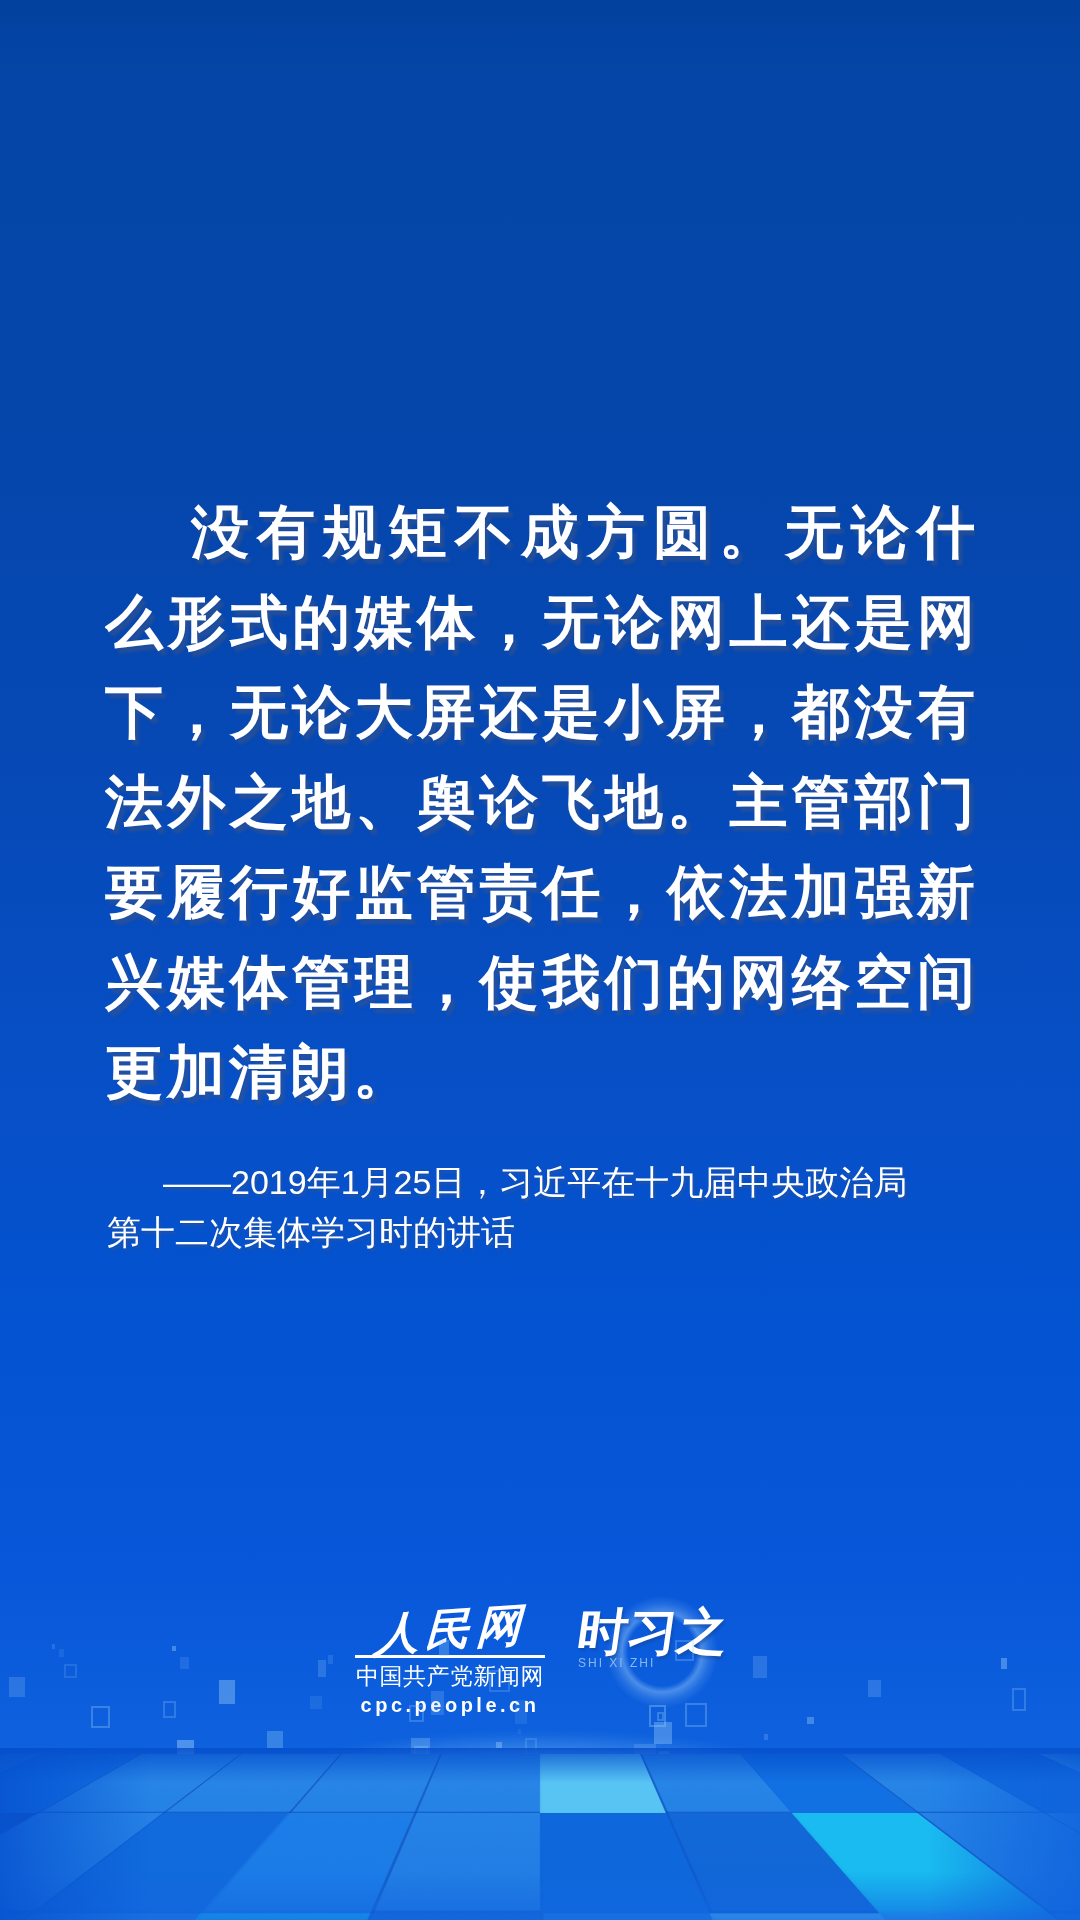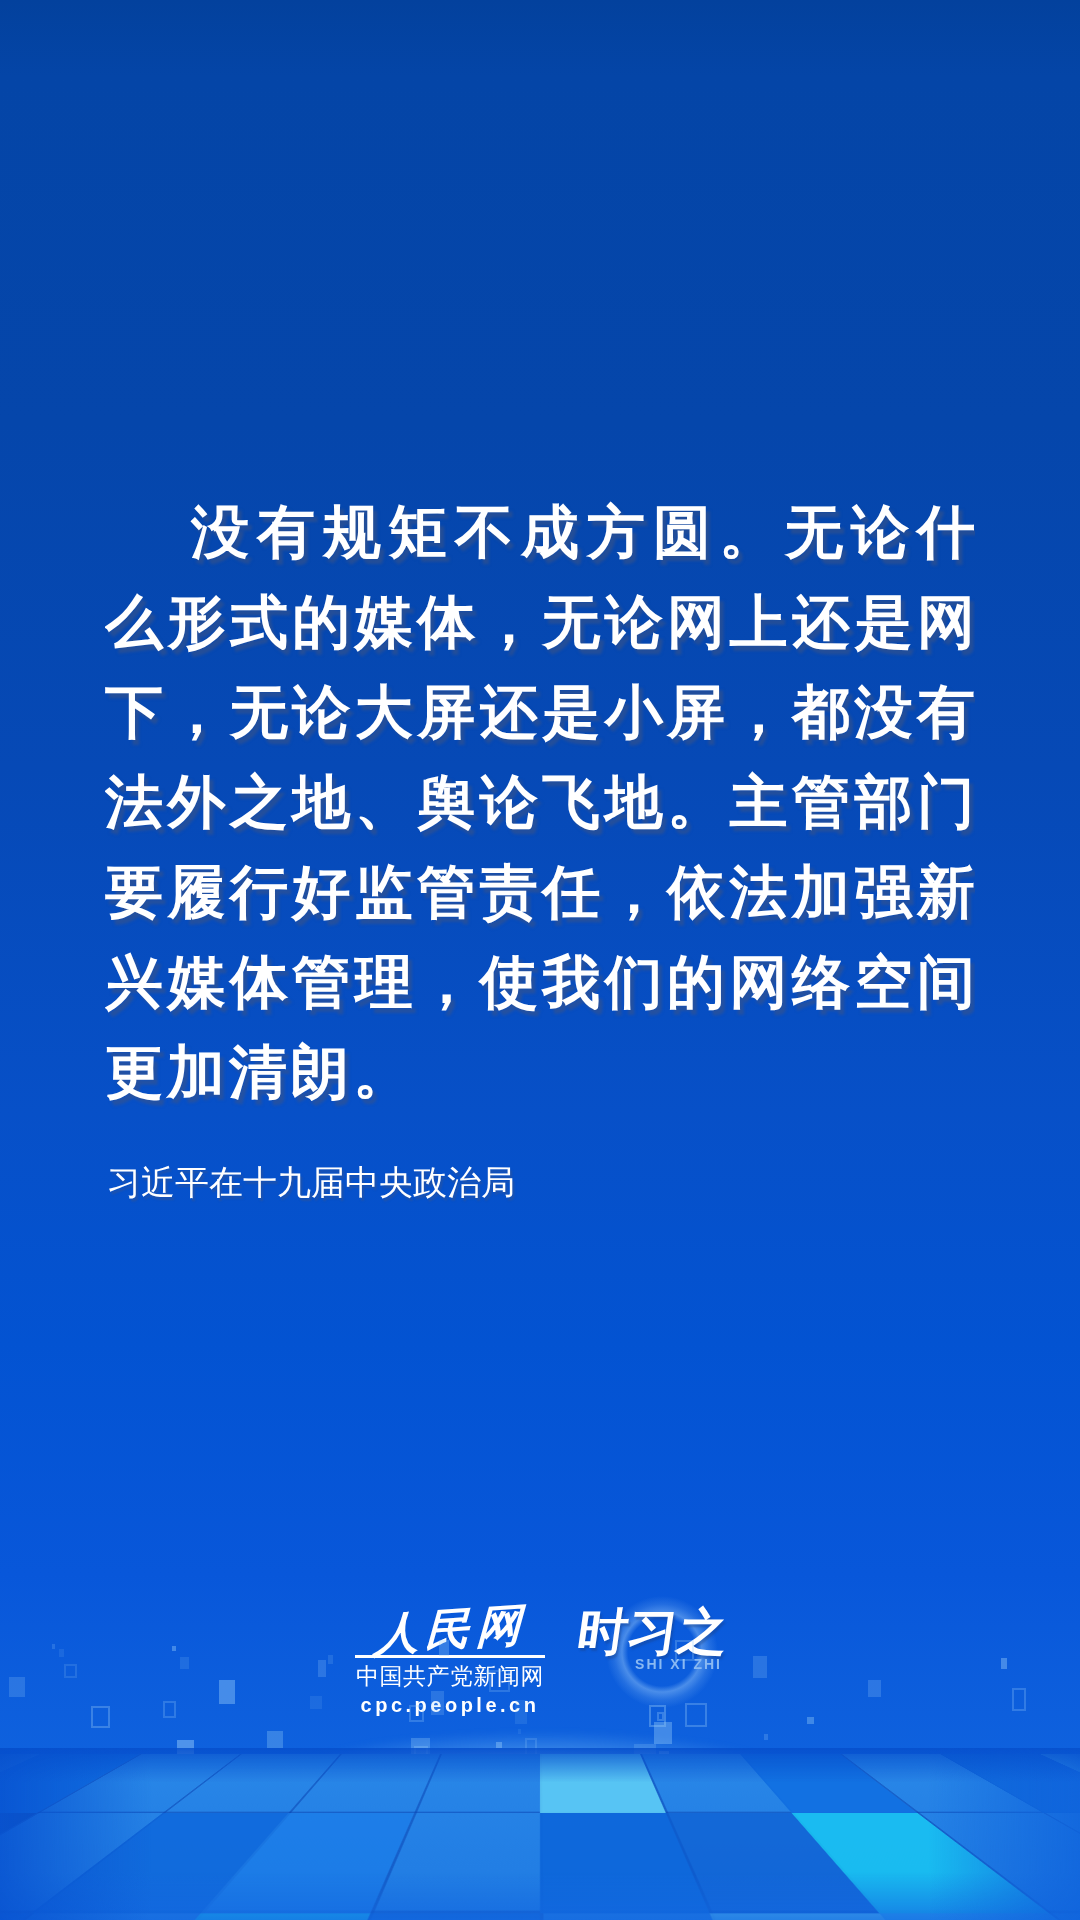--- a/index.html
+++ b/index.html
@@ -95,23 +95,23 @@
     position: relative;
     font-size: 50px;
     font-weight: 900;
     line-height: 52px;
     transform: skewX(-8deg);
     white-space: nowrap;
     text-shadow: 2px 3px 2px rgba(30, 60, 120, 0.35);
   }
   .sxz-roman {
     position: relative;
-    text-align: right;
-    font-size: 14px;
-    font-weight: 700;
+    text-align: left;
+    font-size: 12px;
+    font-weight: 400;
     letter-spacing: 2px;
     color: #8ab9f2;
     margin-top: -2px;
     padding-right: 6px;
   }
 
   
   .glow {
     position: absolute;
     left: 280px;
@@ -256,21 +256,22 @@
         <span>的</span>
         <span>网</span>
         <span>络</span>
         <span>空</span>
         <span>间</span>
       </div>
     <div class="qline last">更加清朗。</div>
   </div>
 
   <div class="attribution">
-    <div class="aline2">习近平在十九届中央政治局</div>
+    <div class="aline1">——2019年1月25日，习近平在十九届中央政治局</div>
+    <div class="aline2">第十二次集体学习时的讲话</div>
   </div>
 
   <div class="footer">
     <div class="pd-logo">
       <div class="pd-script">人民网</div>
       <div class="pd-rule"></div>
       <div class="pd-sitename">中国共产党新闻网</div>
       <div class="pd-domain">cpc.people.cn</div>
     </div>
     <div class="sxz-logo">

